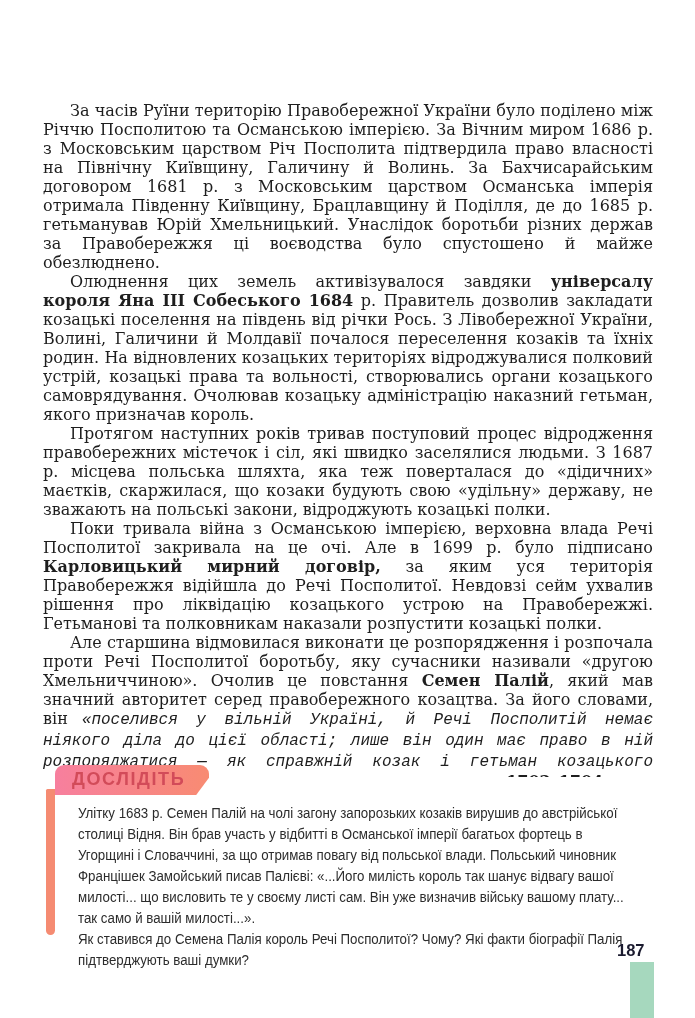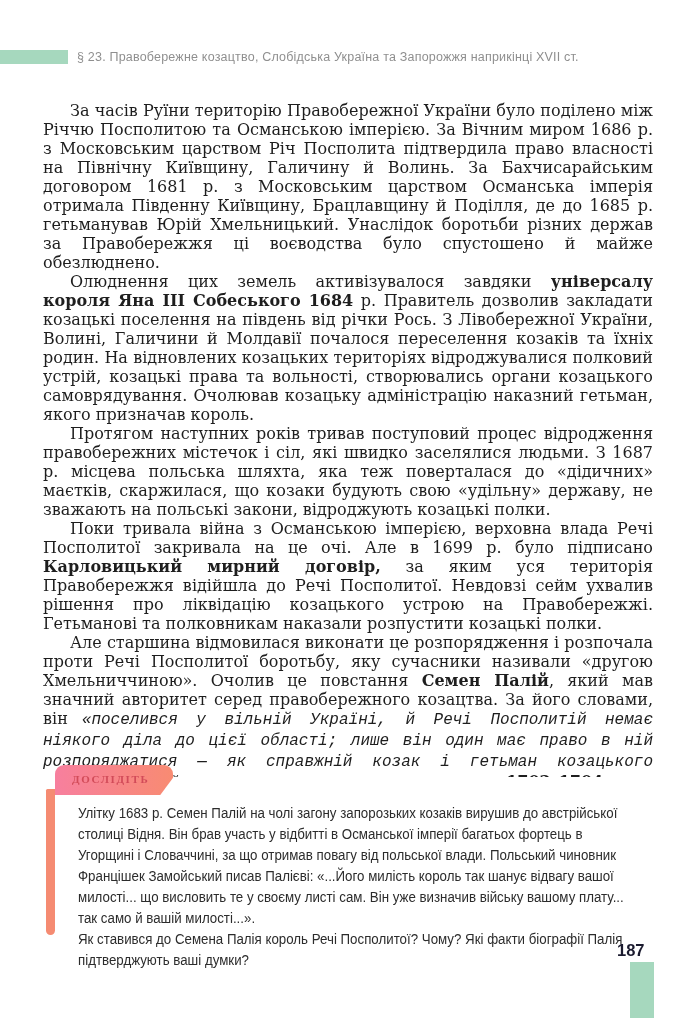--- a/index.html
+++ b/index.html
@@ -55,22 +55,22 @@
   }
   .research-badge{
     position:absolute;left:12px;top:3px;height:28px;
     display:inline-flex;align-items:center;
     padding:0 24px 2px 17px;
     background:linear-gradient(90deg,var(--badge-grad-left),var(--badge-grad-right));
     border-radius:9px 9px 0 0;
     clip-path:polygon(0 0,100% 0,100% 42%,calc(100% - 13px) 100%,0 100%);
   }
   .research-badge-label{
-    font-family:Liberation Serif, serif;
-    font-size:11px;font-weight:bold;letter-spacing:1.6px;
+    font-family:Liberation Sans, sans-serif;
+    font-size:18px;font-weight:bold;letter-spacing:1.6px;
     color:var(--badge-text);
   }
   .research-box-text{
     position:relative;
     margin:41px 0 0 35px;width:577px;
     transform:scaleX(.95);transform-origin:left top;
     font-family:"Liberation Sans", sans-serif;
     font-size:14px;line-height:21px;color:var(--box-ink);
   }
   .research-box-text p{margin:0;}
@@ -81,24 +81,20 @@
     font-family:"Liberation Sans", sans-serif;
     font-size:16.5px;font-weight:bold;color:var(--page-num);
     text-align:left;
   }
 </style>
 </head>
 <body>
 
 <div class="page">
 
-  <div class="page-header">
-    <div class="header-accent-bar"></div>
-    <div class="header-title">§ 23. Правобережне козацтво, Слобідська Україна та Запорожжя наприкінці XVII ст.</div>
-  </div>
 
   <div class="body-text">
       <p><span>За часів Руїни територію Правобережної України було поділено між Річчю Посполитою та Османською імперією. За Вічним миром 1686 р. з Московським царством Річ Посполита підтвердила право власності на Північну Київщину, Галичину й Волинь. За Бахчисарайським договором 1681 р. з Московським царством Османська імперія отримала Південну Київщину, Брацлавщину й Поділля, де до 1685 р. гетьманував Юрій Хмельницький. Унаслідок боротьби різних держав за Правобережжя ці воєводства було спустошено й майже обезлюднено.</span></p>
       <p><span>Олюднення цих земель активізувалося завдяки </span><span class="r-b">універсалу короля Яна III Собеського 1684</span><span> р. Правитель дозволив закладати козацькі поселення на південь від річки Рось. З Лівобережної України, Волині, Галичини й Молдавії почалося переселення козаків та їхніх родин. На відновлених козацьких територіях відроджувалися полковий устрій, козацькі права та вольності, створювались органи козацького самоврядування. Очолював козацьку адміністрацію наказний гетьман, якого призначав король.</span></p>
       <p><span>Протягом наступних років тривав поступовий процес відродження правобережних містечок і сіл, які швидко заселялися людьми. З 1687 р. місцева польська шляхта, яка теж поверталася до «дідичних» маєтків, скаржилася, що козаки будують свою «удільну» державу, не зважають на польські закони, відроджують козацькі полки.</span></p>
       <p><span>Поки тривала війна з Османською імперією, верховна влада Речі Посполитої закривала на це очі. Але в 1699 р. було підписано </span><span class="r-b">Карловицький мирний договір,</span><span> за яким уся територія Правобережжя відійшла до Речі Посполитої. Невдовзі сейм ухвалив рішення про ліквідацію козацького устрою на Правобережжі. Гетьманові та полковникам наказали розпустити козацькі полки.</span></p>
       <p><span>Але старшина відмовилася виконати це розпорядження і розпочала проти Речі Посполитої боротьбу, яку сучасники називали «другою Хмельниччиною». Очолив це повстання </span><span class="r-b">Семен Палій</span><span>, який мав значний авторитет серед правобережного козацтва. За його словами, він </span><span class="r-i">«поселився у вільній Україні, й Речі Посполитій немає ніякого діла до цієї області; лише він один має право в ній розпоряджатися — як справжній козак і гетьман козацького народу»</span><span>. Збройне протистояння, що тривало в </span><span class="r-b">1702–1704 рр.,</span><span> почалося із селянських заворушень на Поділлі та Брацлавщині, а згодом поширилося на Київщину і Східну Волинь.</span></p>
     </div>
 
   <div class="research-box">

